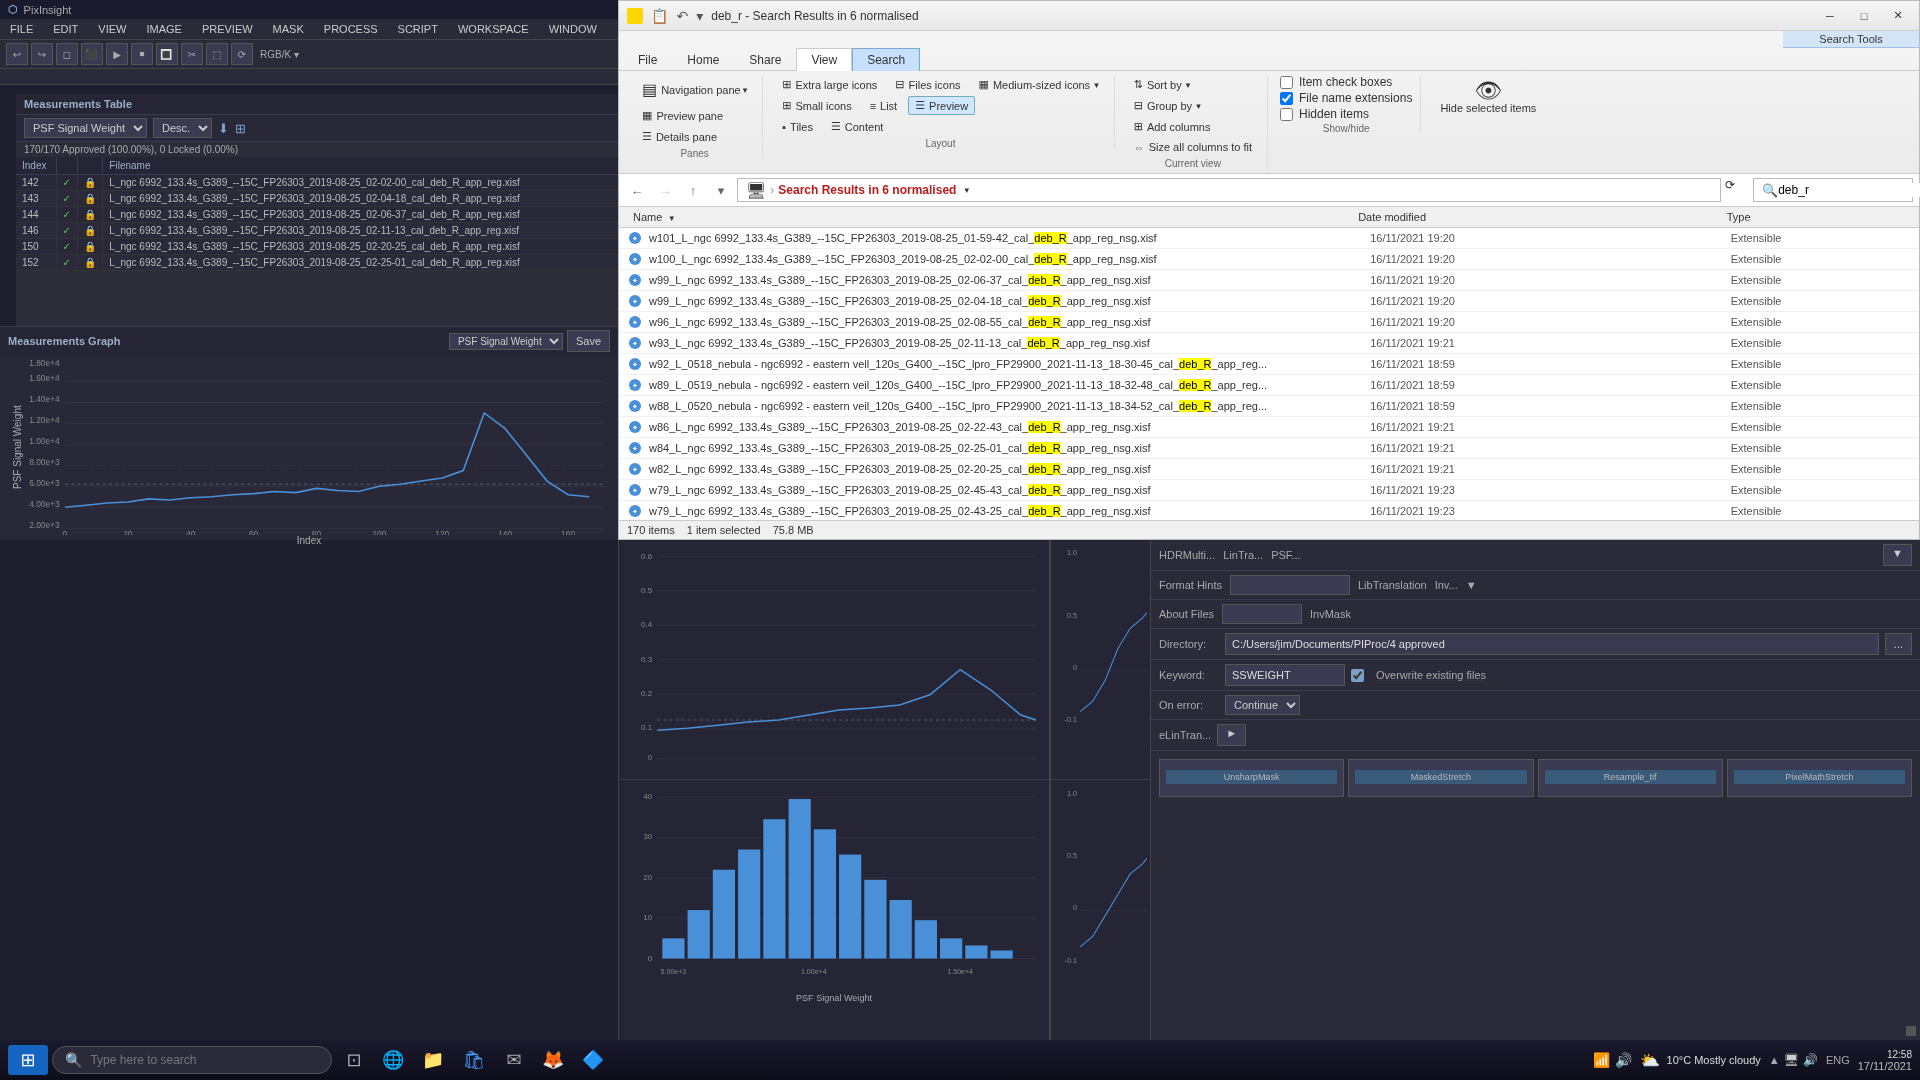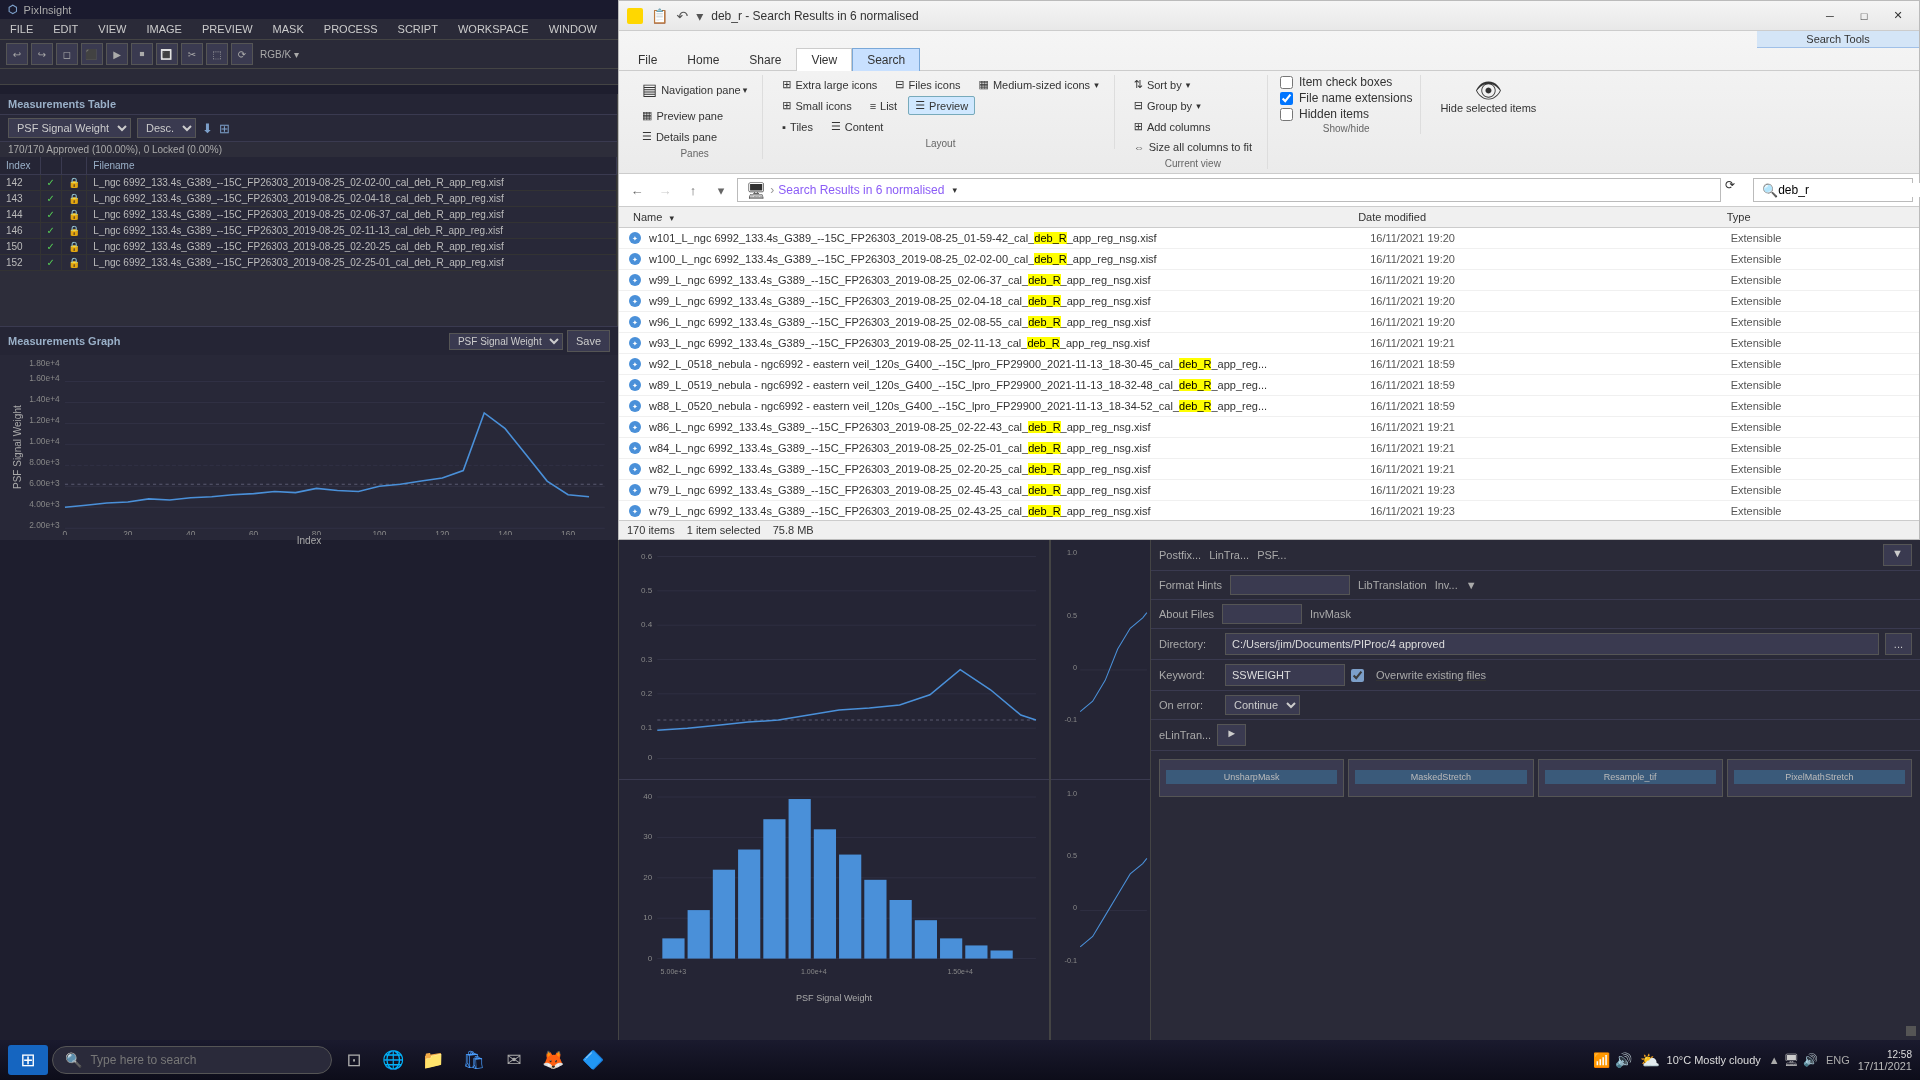--- a/index.html
+++ b/index.html
@@ -320,22 +320,23 @@
       border: 1px solid #bbb;
       padding: 0 8px;
       font-size: 12px;
       color: #333;
       display: flex;
       align-items: center;
       gap: 4px;
     }
 
     .path-part {
-      color: #8b5cf6;
-      cursor: pointer;
+      color: #b91c1c;
+      cursor: pointer;
+      font-weight: bold;
     }
 
     .path-separator { color: #999; }
 
     .search-box {
       height: 24px;
       width: 160px;
       border: 1px solid #bbb;
       padding: 0 8px;
       font-size: 12px;
@@ -600,21 +601,21 @@
   <span style="color:#aaa;font-size:10px;padding:0 4px;">RGB/K ▾</span>
   <div style="flex:1"></div>
   <div class="pi-toolbar-btn">+</div>
   <div class="pi-toolbar-btn">-</div>
 </div>
 
 <div class="subframe-title">
   <span>SubframeSelector | Measurements</span>
 </div>
 
-<div style="position:absolute; left:0; top:94px; width:618px; height:232px; background:#2d2d3a; border-right:1px solid #444;">
+<div style="position:absolute; left:16px; top:94px; width:618px; height:232px; background:#2d2d3a; border-right:1px solid #444;">
   <div class="section-header">
     <span>Measurements Table</span>
   </div>
   <div class="table-controls">
     <select class="select-box">
       <option>PSF Signal Weight</option>
     </select>
     <select class="select-box">
       <option>Desc.</option>
     </select>
@@ -685,21 +686,21 @@
     <span style="font-size:14px;color:#555;cursor:pointer;">↶</span>
     <span style="font-size:14px;color:#555;cursor:pointer;">▾</span>
     <span class="titlebar-title">deb_r - Search Results in 6 normalised</span>
     <div class="titlebar-btn">─</div>
     <div class="titlebar-btn">□</div>
     <div class="titlebar-btn close">✕</div>
   </div>
 
   <div class="ribbon">
 
-    <div style="background:#d4e5f7; text-align:center; font-size:11px; color:#333; padding:2px 0; border-bottom:1px solid #a0c0e8; width:162px; margin-left:auto;">
+    <div style="background:#d4e5f7; text-align:center; font-size:11px; color:#333; padding:2px 0; border-bottom:1px solid #a0c0e8; width:136px; margin-left:auto;">
       <span>Search Tools</span>
     </div>
     <div class="ribbon-tabs">
       <div class="ribbon-tab">File</div>
       <div class="ribbon-tab">Home</div>
       <div class="ribbon-tab">Share</div>
       <div class="ribbon-tab active">View</div>
       <div class="ribbon-tab search-tab">Search</div>
     </div>
 
@@ -1147,21 +1148,21 @@
       <text x="25" y="120" font-size="7" fill="#888" text-anchor="end">0</text>
       <text x="25" y="170" font-size="7" fill="#888" text-anchor="end">-0.1</text>
       <line x1="28" y1="120" x2="92" y2="120" stroke="#3a3a50" stroke-width="0.5"></line>
       <polyline points="28,155 40,145 52,125 64,105 76,85 88,75 92,70" stroke="#4a90d9" stroke-width="1" fill="none"></polyline>
     </svg>
   </div>
 </div>
 
 <div style="position:absolute; left:1150px; top:540px; width:770px; height:500px; background:#2a2a38; border-left:1px solid #444;">
   <div style="padding:4px 8px; border-bottom:1px solid #3a3a50; display:flex; gap:8px; flex-wrap:wrap; align-items:center;">
-    <span style="color:#aaa;font-size:11px;">Postfix...</span>
+    <span style="color:#aaa;font-size:11px;">HDRMulti...</span>
     <span style="color:#aaa;font-size:11px;">LinTra...</span>
     <span style="color:#aaa;font-size:11px;">PSF...</span>
     <div style="margin-left:auto; display:flex; gap:4px;">
       <div class="pi-btn">▼</div>
     </div>
   </div>
   <div style="padding:4px 8px; border-bottom:1px solid #3a3a50; display:flex; gap:8px; flex-wrap:wrap; align-items:center;">
     <span style="color:#aaa;font-size:11px;">Format Hints</span>
     <div style="background:#3a3a50;border:1px solid #555;height:20px;width:120px;"></div>
     <span style="color:#aaa;font-size:11px;">LibTranslation</span>

